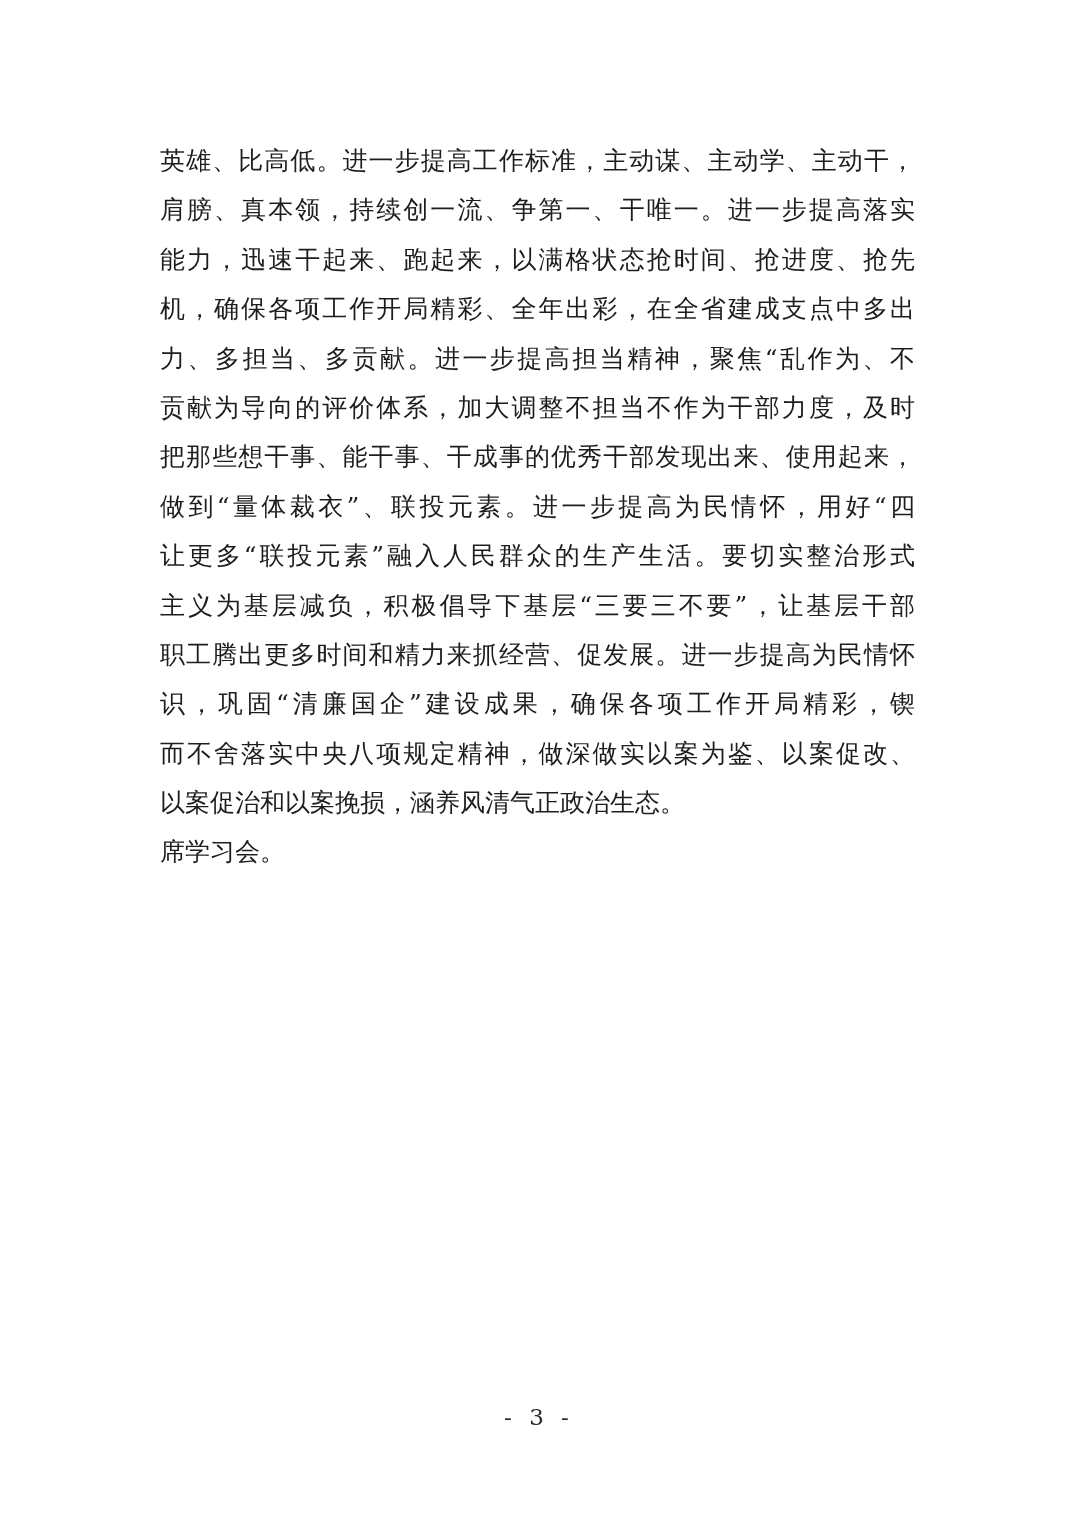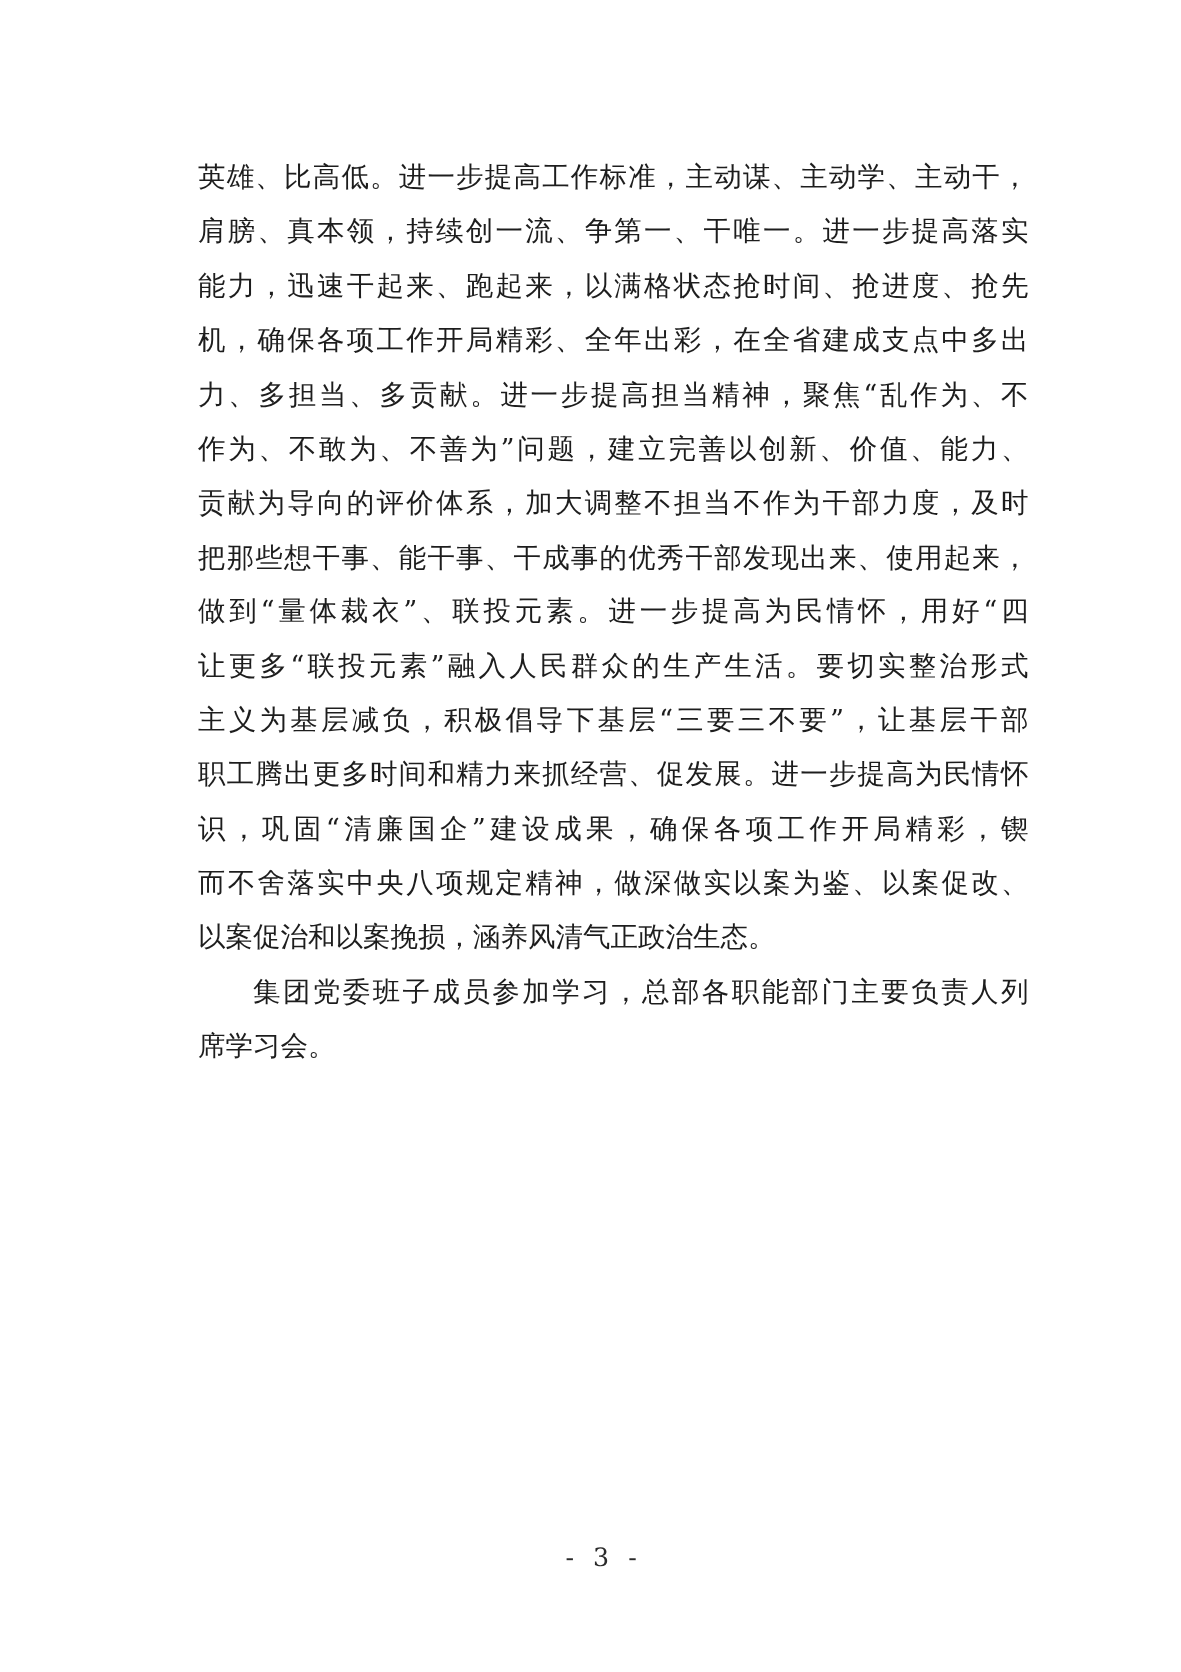--- a/index.html
+++ b/index.html
@@ -12,21 +12,20 @@
     background: #ffffff;
     position: relative;
     overflow: hidden;
     font-family: "DejaVu Serif", serif;
     color: #1d1d1d;
   }
   .page {
     position: absolute;
     inset: 0;
     background: #ffffff;
-    margin-left: 20px;
   }
   .text-block {
     position: absolute;
     left: 160px;
     width: 755px;
     top: 136px;
   }
   .line {
     font-size: 25px;
     line-height: 49.4px;
@@ -59,27 +58,25 @@
 </head>
 <body>
 
 <div class="page">
   <div class="text-block">
       <div class="line">英雄、比高低。进一步提高工作标准，主动谋、主动学、主动干，</div>
       <div class="line">肩膀、真本领，持续创一流、争第一、干唯一。进一步提高落实</div>
       <div class="line">能力，迅速干起来、跑起来，以满格状态抢时间、抢进度、抢先</div>
       <div class="line">机，确保各项工作开局精彩、全年出彩，在全省建成支点中多出</div>
       <div class="line">力、多担当、多贡献。进一步提高担当精神，聚焦“乱作为、不</div>
-      <div class="line">作为、不敢为、不善为”问题，建立完善以创新、价值、能力、</div>
       <div class="line">贡献为导向的评价体系，加大调整不担当不作为干部力度，及时</div>
       <div class="line">把那些想干事、能干事、干成事的优秀干部发现出来、使用起来，</div>
       <div class="line">做到“量体裁衣”、联投元素。进一步提高为民情怀，用好“四</div>
       <div class="line">让更多“联投元素”融入人民群众的生产生活。要切实整治形式</div>
       <div class="line">主义为基层减负，积极倡导下基层“三要三不要”，让基层干部</div>
       <div class="line">职工腾出更多时间和精力来抓经营、促发展。进一步提高为民情怀</div>
       <div class="line">识，巩固“清廉国企”建设成果，确保各项工作开局精彩，锲</div>
       <div class="line">而不舍落实中央八项规定精神，做深做实以案为鉴、以案促改、</div>
       <div class="line short">以案促治和以案挽损，涵养风清气正政治生态。</div>
-      <div class="line indent">集团党委班子成员参加学习，总部各职能部门主要负责人列</div>
       <div class="line short">席学习会。</div>
     </div>
   <div class="page-number">- 3 -</div>
 </div>
 
 </body></html>

